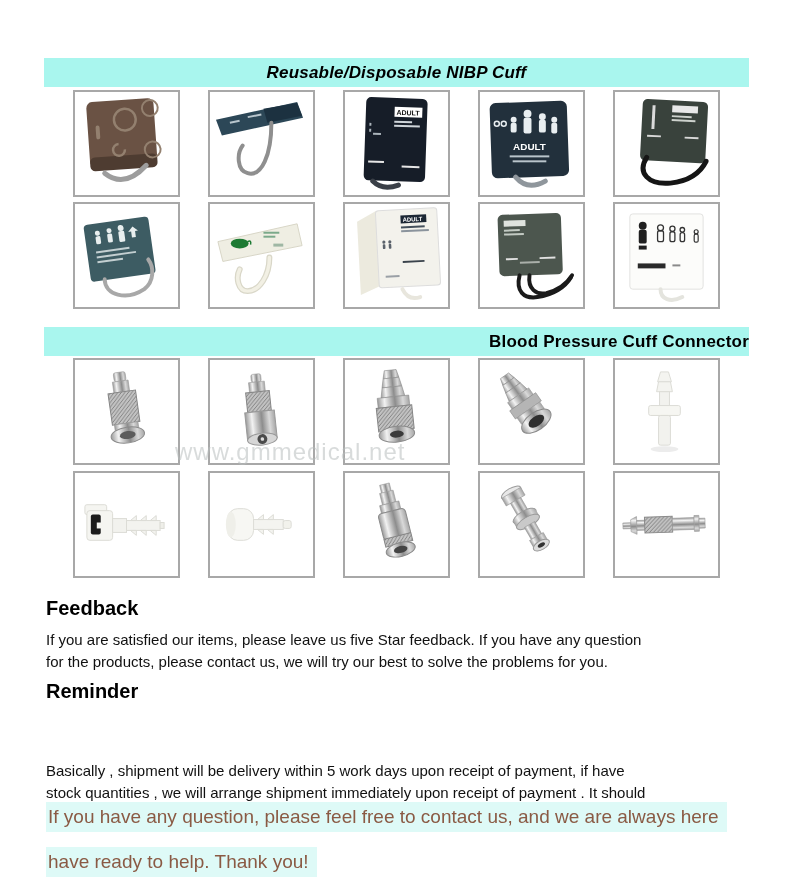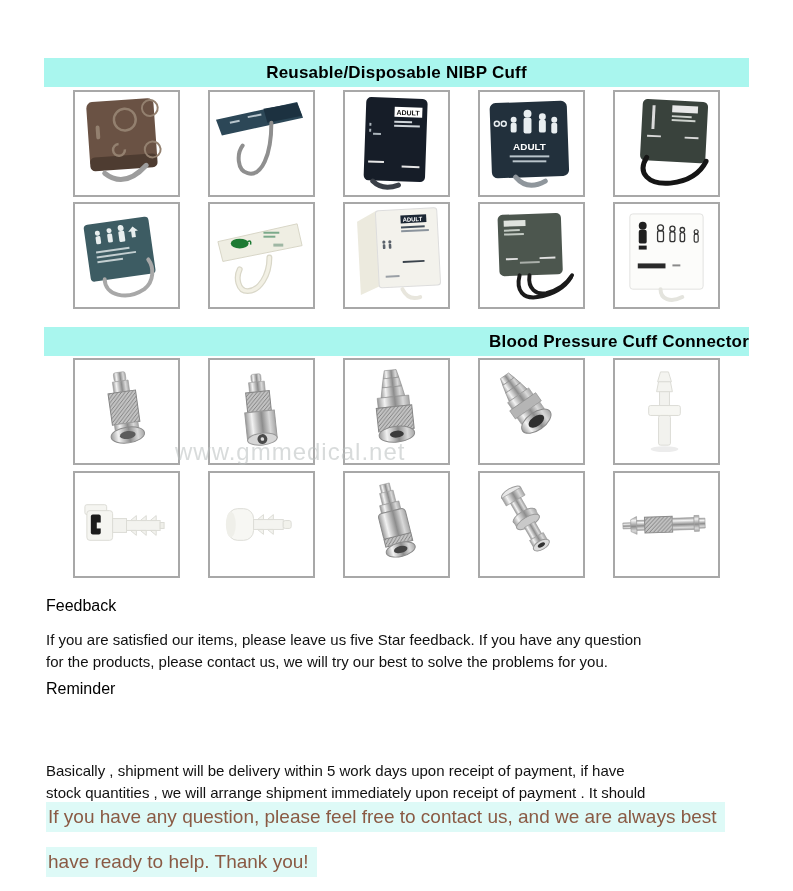--- a/index.html
+++ b/index.html
@@ -6,21 +6,21 @@
   html,body { background:#fff; }
   #page {
     position:relative; width:793px; height:891px; background:#ffffff;
     font-family:"Liberation Sans", sans-serif; color:#000; overflow:hidden;
   }
   .banner {
     position:absolute; left:44px; width:705px; height:29px;
     background:#a9f6ee; display:flex; align-items:center; justify-content:center;
     font-size:17px; font-weight:bold; letter-spacing:.2px;
   }
-  #banner-nibp { top:58px; }
+  #banner-nibp { top:58px;font-style:italic; }
   #banner-connector { top:327px;justify-content:flex-end; }
   .grid-row {
     position:absolute; left:44px; width:705px;
     display:flex; justify-content:center; gap:28px;
   }
   #cuff-row-1 { top:90px; }
   #cuff-row-2 { top:202px; }
   #conn-row-1 { top:358px; }
   #conn-row-2 { top:471px; }
   .tile {
@@ -29,21 +29,21 @@
     overflow:hidden;
   }
   .tile svg { width:99px; height:99px; }
   svg text { font-family:"Liberation Sans", sans-serif; }
   .watermark {
     position:absolute; left:175px; top:438px; width:450px;
     font-size:24px; font-weight:normal; letter-spacing:1px;
     color:rgba(184,190,190,0.55); pointer-events:none; white-space:nowrap;
   }
   .section-head {
-    position:absolute; left:46px; font-size:16px; font-weight:normal; color:#000;
+    position:absolute; left:46px; font-size:20px; font-weight:bold; color:#000;
   }
   #feedback-head { top:597px; }
   #reminder-head { top:680px; }
   .section-body {
     position:absolute; left:46px; width:712px;
     font-size:15px; font-weight:normal; line-height:22px; color:#111;
   }
   #feedback-body { top:629px; }
   #reminder-body { top:712px;margin-top:48px; }
   .contact-line { position:absolute; left:46px; font-size:19px; color:#8a5a44; }
@@ -404,19 +404,19 @@
     <div>for the products, please contact us, we will try our best to solve the problems for you.</div>
   </div>
 
   <div class="section-head" id="reminder-head">Reminder</div>
   <div class="section-body" id="reminder-body">
     <div>Basically , shipment will be delivery within 5 work days upon receipt of payment, if have</div>
     <div>stock quantities , we will arrange shipment immediately upon receipt of payment . It should</div>
   </div>
 
   <div class="contact-line" id="contact-line-1">
-    <span>If you have any question, please feel free to contact us, and we are always best</span>
+    <span>If you have any question, please feel free to contact us, and we are always here</span>
   </div>
   <div class="contact-line" id="contact-line-2">
     <span>have ready to help. Thank you!</span>
   </div>
 
 </div>
 
 </body></html>

